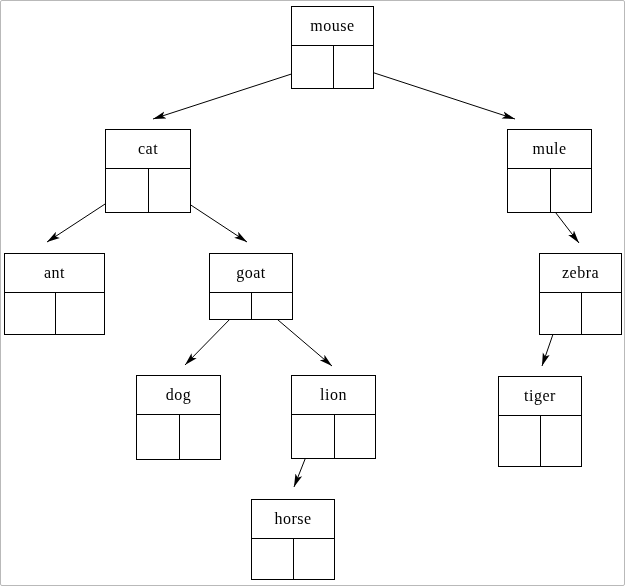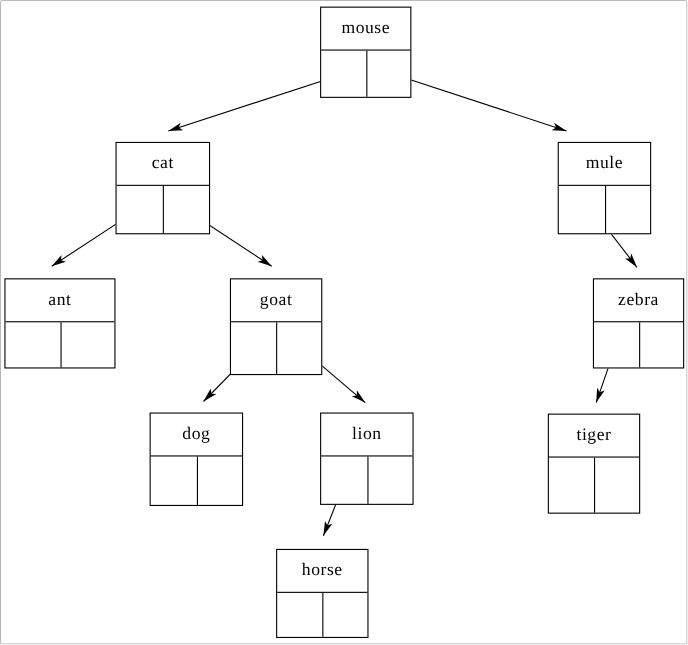--- a/index.html
+++ b/index.html
@@ -81,21 +81,21 @@
         <div class="cell right"></div>
       </div>
     </div>
     <div class="node" style="left: 3px; top: 252px; width: 101px; height: 82px;">
       <div class="label">ant</div>
       <div class="cells">
         <div class="cell left"></div>
         <div class="cell right"></div>
       </div>
     </div>
-    <div class="node" style="left: 208px; top: 252px; width: 84px; height: 88px;">
+    <div class="node" style="left: 208px; top: 252px; width: 84px; height: 67px;">
       <div class="label">goat</div>
       <div class="cells">
         <div class="cell left"></div>
         <div class="cell right"></div>
       </div>
     </div>
     <div class="node" style="left: 538px; top: 252px; width: 83px; height: 82px;">
       <div class="label">zebra</div>
       <div class="cells">
         <div class="cell left"></div>

